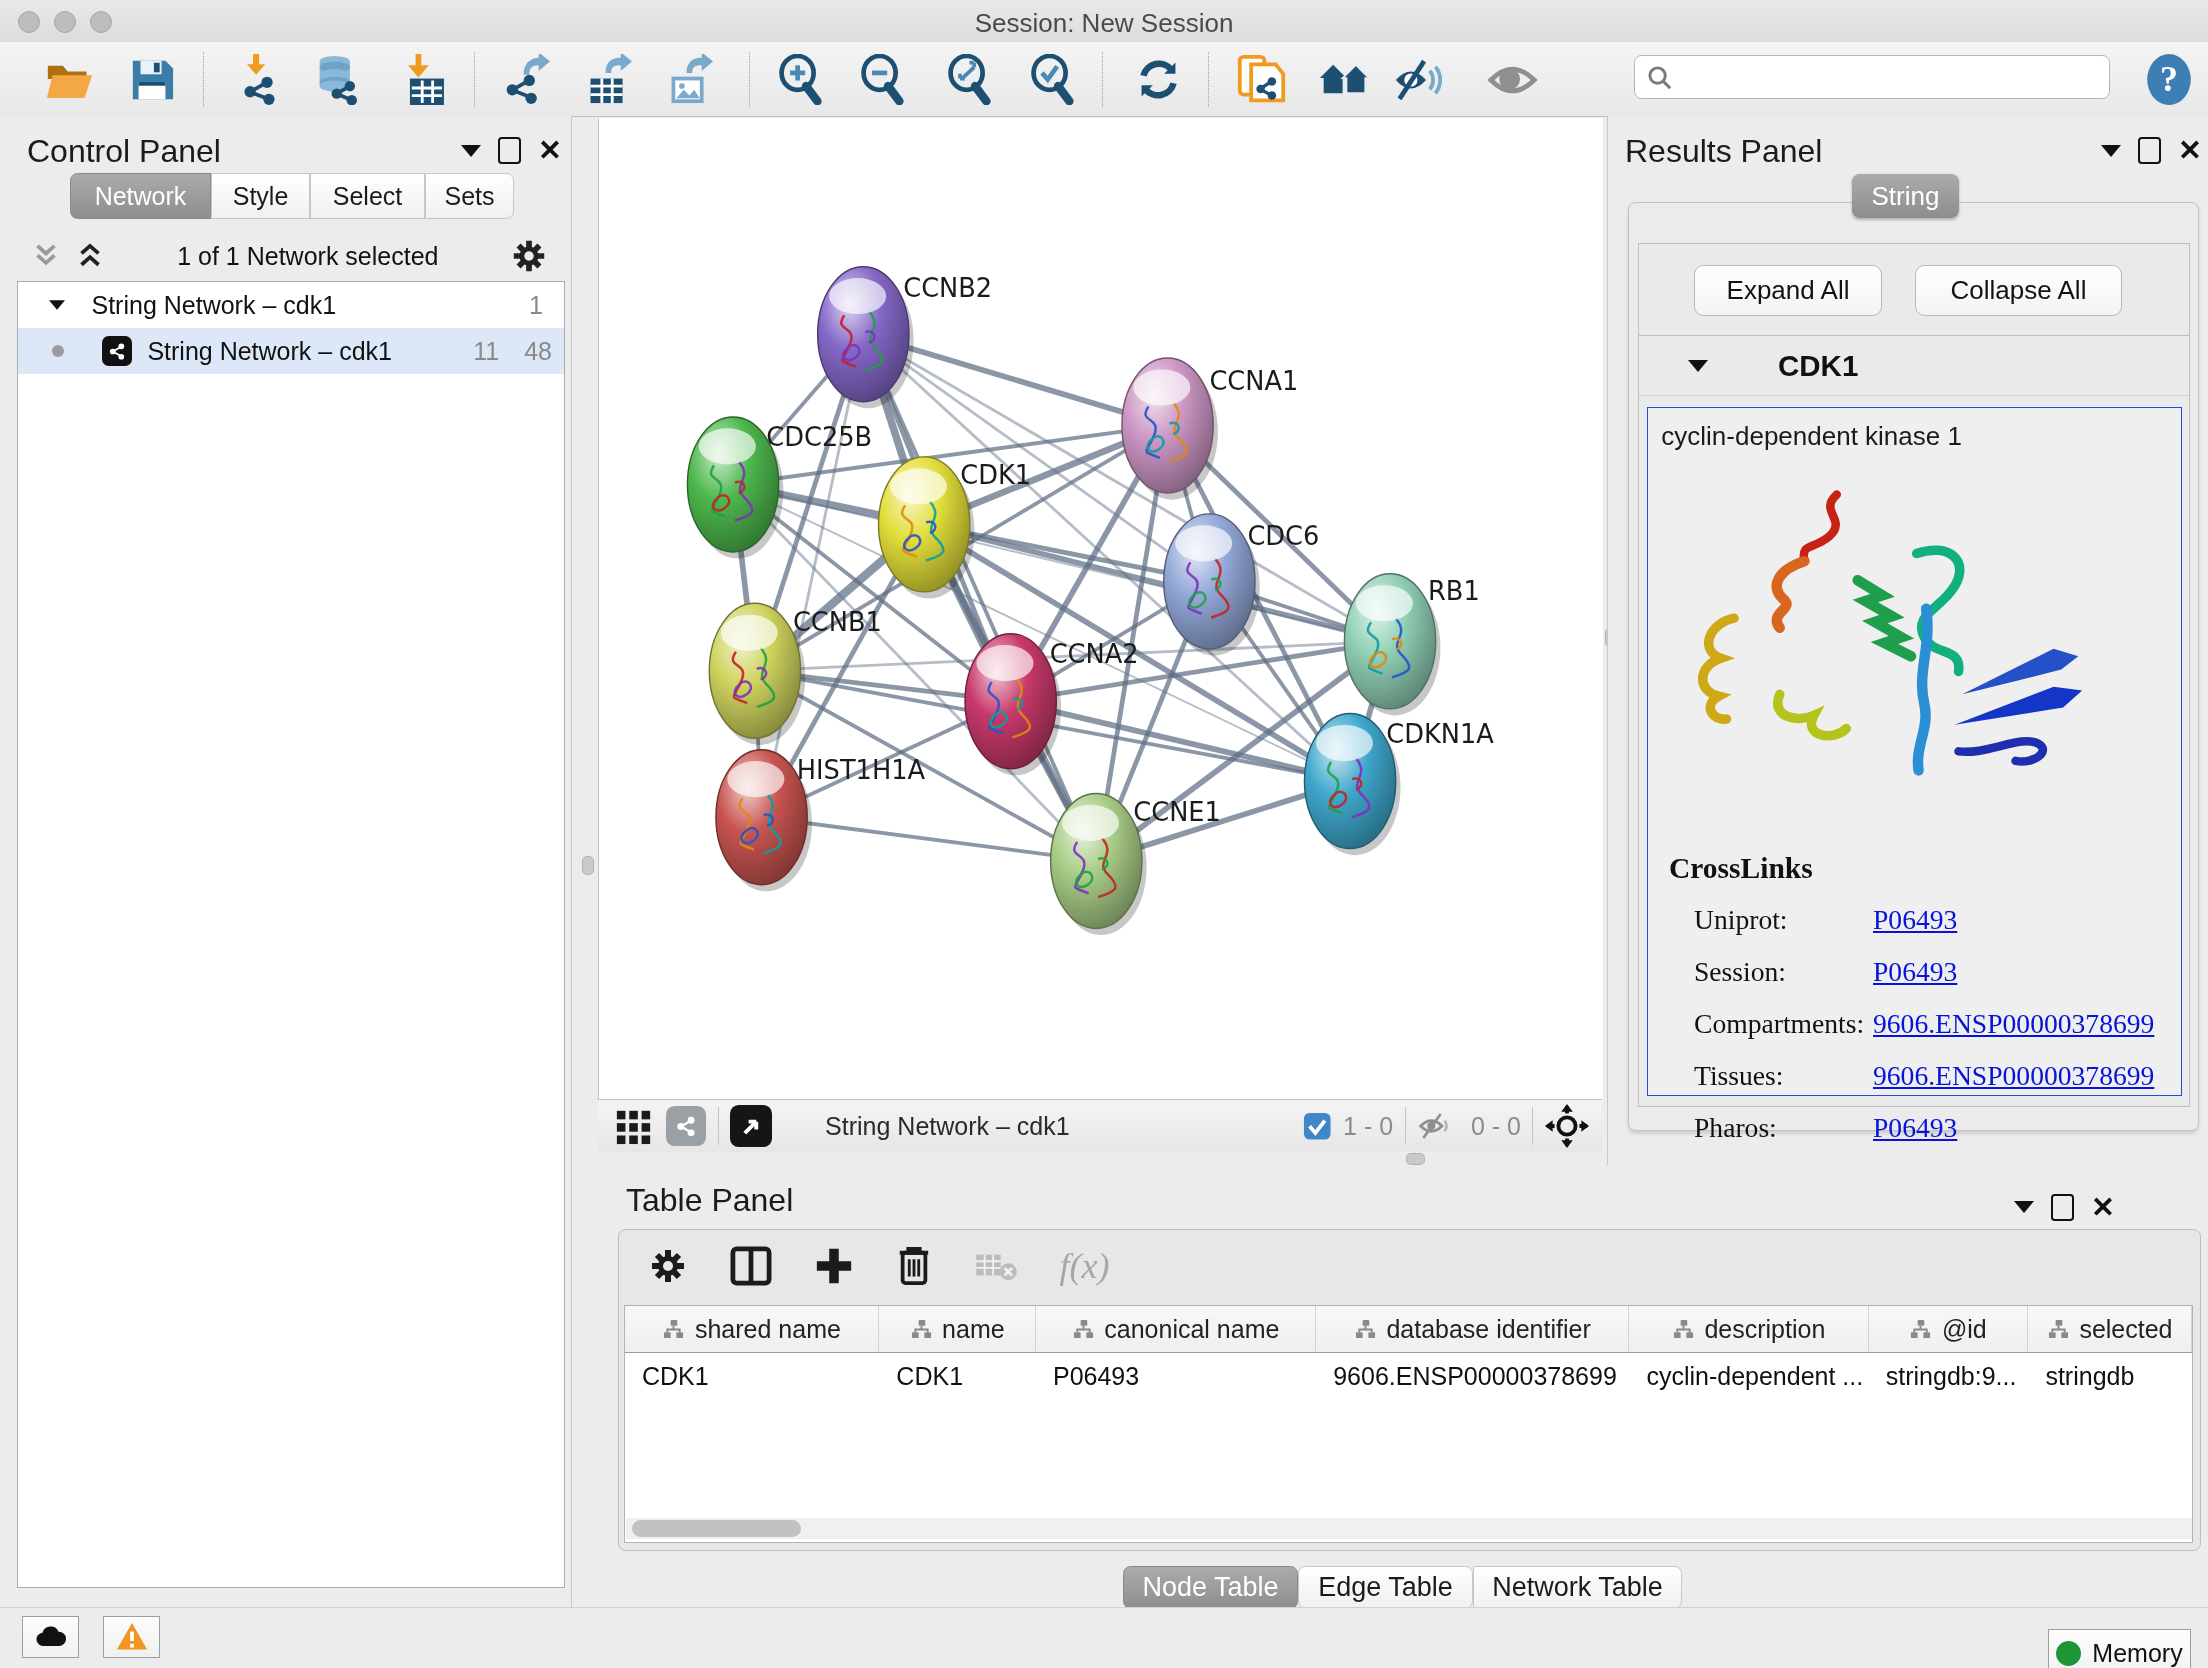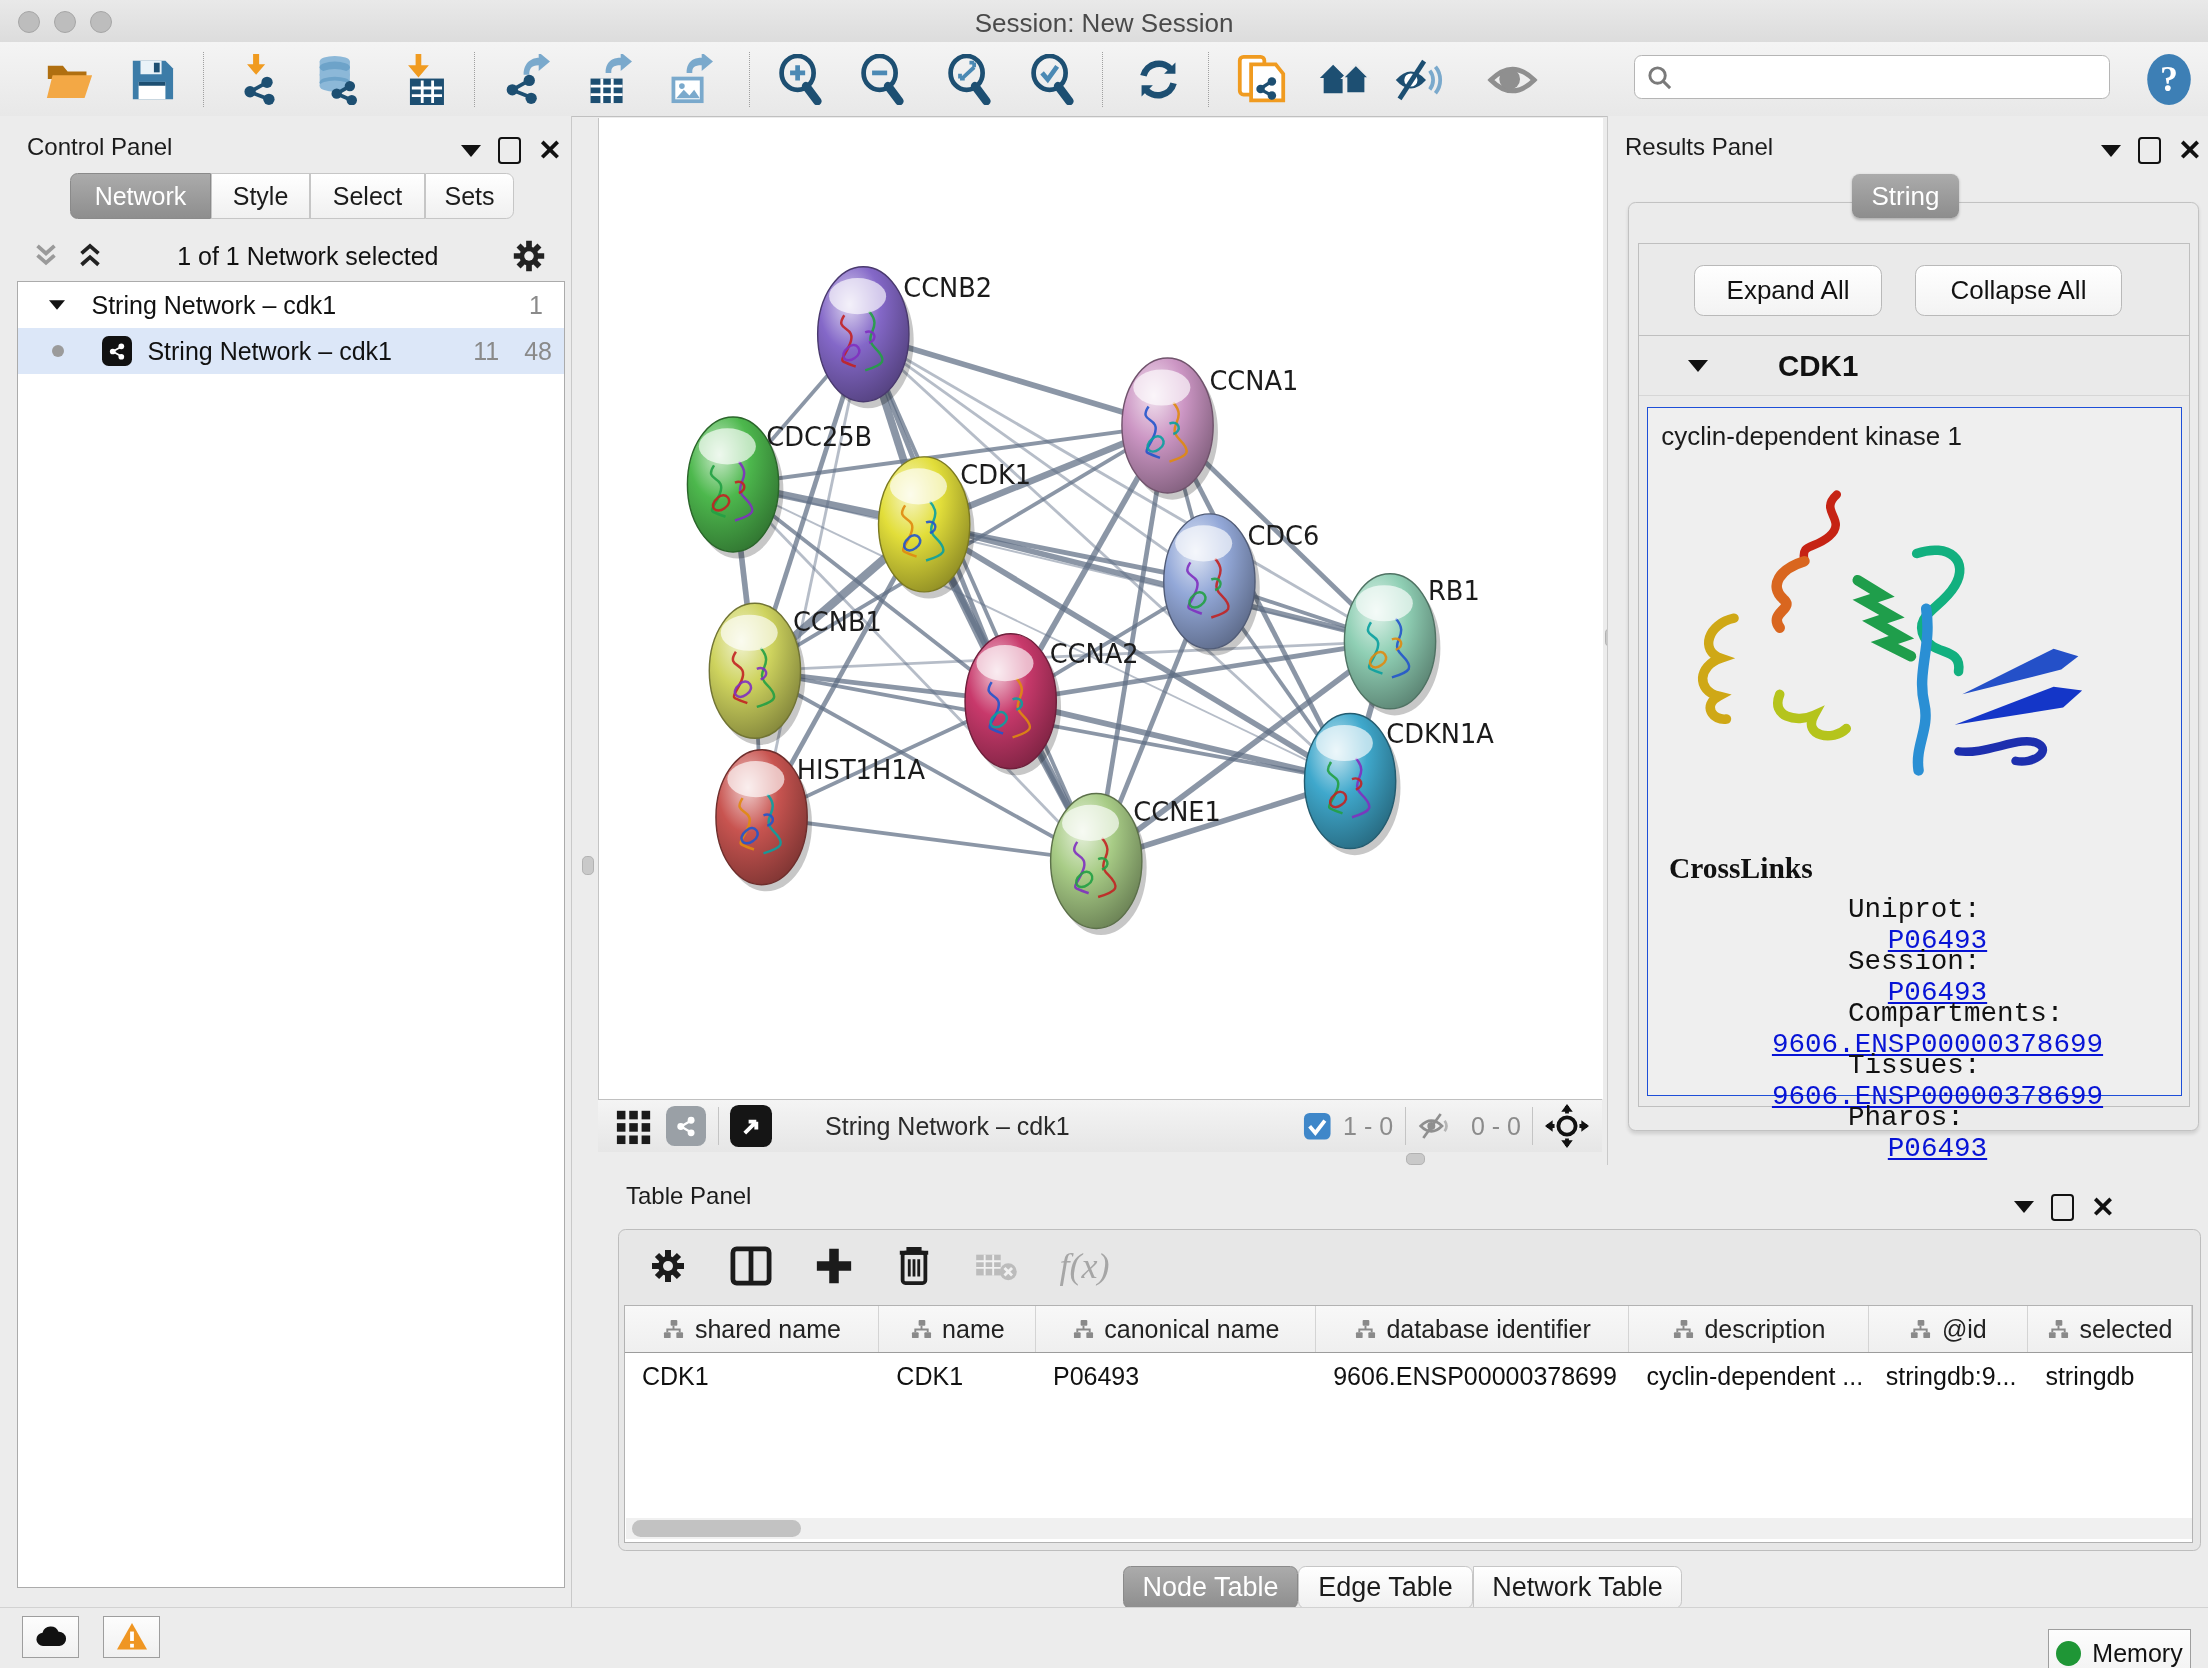--- a/index.html
+++ b/index.html
@@ -9,21 +9,21 @@
   #titlebar{left:0;top:0;width:2208px;height:42px;background:linear-gradient(#e9e9e9,#dcdcdc);border-bottom:1px solid #bdbdbd;}
   .tl{top:10.5px;width:20px;height:20px;border-radius:50%;background:#bdbdbd;border:1px solid #a6a6a6;}
   #wtitle{left:0;top:7.6px;width:2208px;text-align:center;font-size:26px;color:#4a4a4a;}
   
   #toolbar{left:0;top:42px;width:2208px;height:74px;background:linear-gradient(#f4f4f4,#e8e8e8);border-bottom:1px solid #c0c0c0;}
   .tbtn{top:11.4px;width:53px;height:53px;display:flex;align-items:center;justify-content:center;}
   .tsep{top:9.5px;width:0;height:55px;border-left:1.9px dotted #9f9f9f;}
   #searchbox{left:1634px;top:13.3px;width:476px;height:44px;background:#fff;border:1px solid #b5b5b5;border-radius:7.6px;display:flex;align-items:center;padding-left:11.4px;box-sizing:border-box;}
   #searchbox input{border:none;outline:none;font-size:23px;width:399px;background:transparent;color:#333;}
   
-  .ptitle{font-size:24px;color:#1b1b1b;}
+  .ptitle{font-size:32px;color:#1b1b1b;}
   .pctl{display:flex;gap:17px;align-items:center;}
   .tri{width:0;height:0;border-left:10.5px solid transparent;border-right:10.5px solid transparent;border-top:12.4px solid #111;}
   .sqr{width:19px;height:23px;border:2.9px solid #111;border-radius:3.8px;}
   .xx{font-size:28.5px;font-weight:bold;color:#111;line-height:23px;}
   .tab{height:46px;display:flex;align-items:center;justify-content:center;font-size:25px;color:#1b1b1b;background:linear-gradient(#ffffff,#f0f0f0);border:1px solid #c6c6c6;box-sizing:border-box;}
   .tab.sel{background:linear-gradient(#ababab,#8e8e8e);color:#fff;border-color:#8a8a8a;}
   
   #cpanel{left:0;top:116px;width:571px;height:1491px;background:#ececec;border-right:1px solid #c9c9c9;}
   #cp-list{left:17px;top:165px;width:546px;height:1305px;background:#fff;border:1px solid #ababab;}
   .treerow{display:flex;align-items:center;height:46px;font-size:25px;color:#111;}
@@ -33,21 +33,21 @@
   #canvas{left:598px;top:118px;width:1004px;height:981px;background:#ffffff;border-left:1px solid #c4c4c4;}
   #nettb{left:598px;top:1099px;width:1004px;height:52px;background:linear-gradient(#f4f4f4,#e6e6e6);border-top:1px solid #c0c0c0;display:flex;align-items:center;}
   .ntsep{width:0;height:38px;border-left:1px solid #c4c4c4;margin:0 11.4px;}
   .graytxt{color:#8b8b8b;font-size:25px;}
   
   #rpanel{left:1607px;top:116px;width:601px;height:1049px;background:#ececec;border-left:1px solid #c9c9c9;box-sizing:border-box;}
   #rbox{left:1628px;top:202px;width:569px;height:927px;background:#ebebeb;border:1px solid #c2c2c2;border-radius:7.6px;box-shadow:0 2.9px 3.8px rgba(0,0,0,.12);}
   #stringtab{left:1852px;top:174px;width:107px;height:44px;border-radius:7.6px;background:linear-gradient(#ababab,#8d8d8d);color:#fff;font-size:26px;display:flex;align-items:center;justify-content:center;box-shadow:0 1.9px 2.9px rgba(0,0,0,.25);}
   .rbtn{height:49px;background:linear-gradient(#ffffff,#f3f3f3);border:1px solid #b9b9b9;border-radius:9.5px;font-size:26px;color:#111;display:flex;align-items:center;justify-content:center;}
   #rinner{left:1647px;top:407px;width:533px;height:687px;background:#efefef;border:1px solid #1d4ed8;}
-  .xlrow{display:flex;font-family:Liberation Mono, monospace;font-size:27.6px;height:52px;align-items:center;flex-direction:column;}
+  .xlrow{display:flex;font-family:Liberation Serif, serif;font-size:27.6px;height:52px;align-items:center;}
   .xlabel{width:179px;color:#111;}
   .xlink{color:#0713d6;text-decoration:underline;}
   
   #tpanel{left:572px;top:1165px;width:1637px;height:442px;background:#ececec;}
   #tpstrip{left:572px;top:1165px;width:1637px;height:17px;background:#fafafa;border-bottom:1px solid #e0e0e0;}
   #tbox{left:618px;top:1229px;width:1581px;height:320px;background:#e7e7e7;border:1px solid #bdbdbd;border-radius:7.6px;}
   #ttable{left:624px;top:1305px;width:1569px;height:238px;background:#fff;border:1px solid #b2b2b2;box-sizing:border-box;}
   #thead{display:flex;height:46px;background:linear-gradient(#f8f8f8,#efefef);border-bottom:1px solid #9c9c9c;}
   .th{display:flex;align-items:center;justify-content:center;gap:9.5px;font-size:25px;color:#222;border-right:1px solid #d4d4d4;box-sizing:border-box;overflow:hidden;white-space:nowrap;}
   #trow{display:flex;height:46px;}

